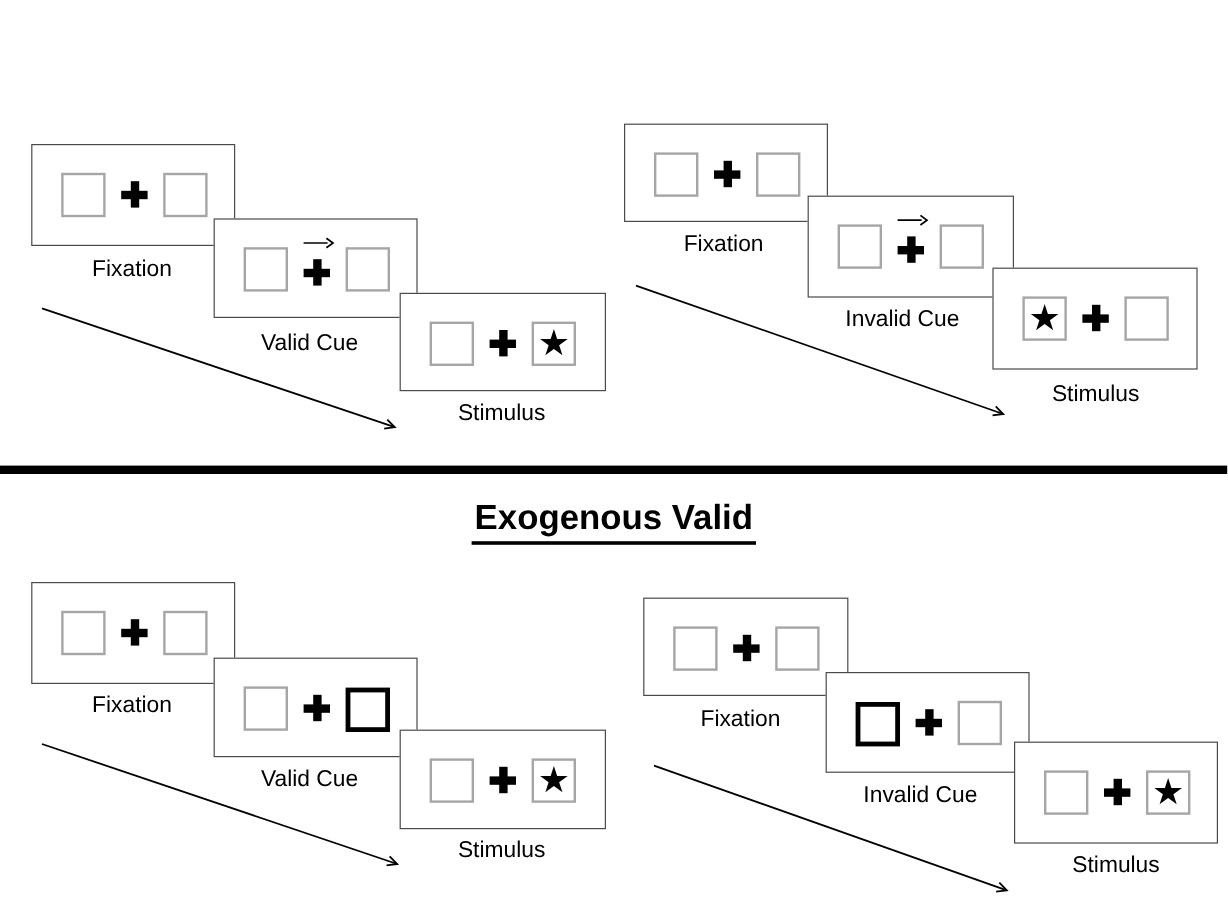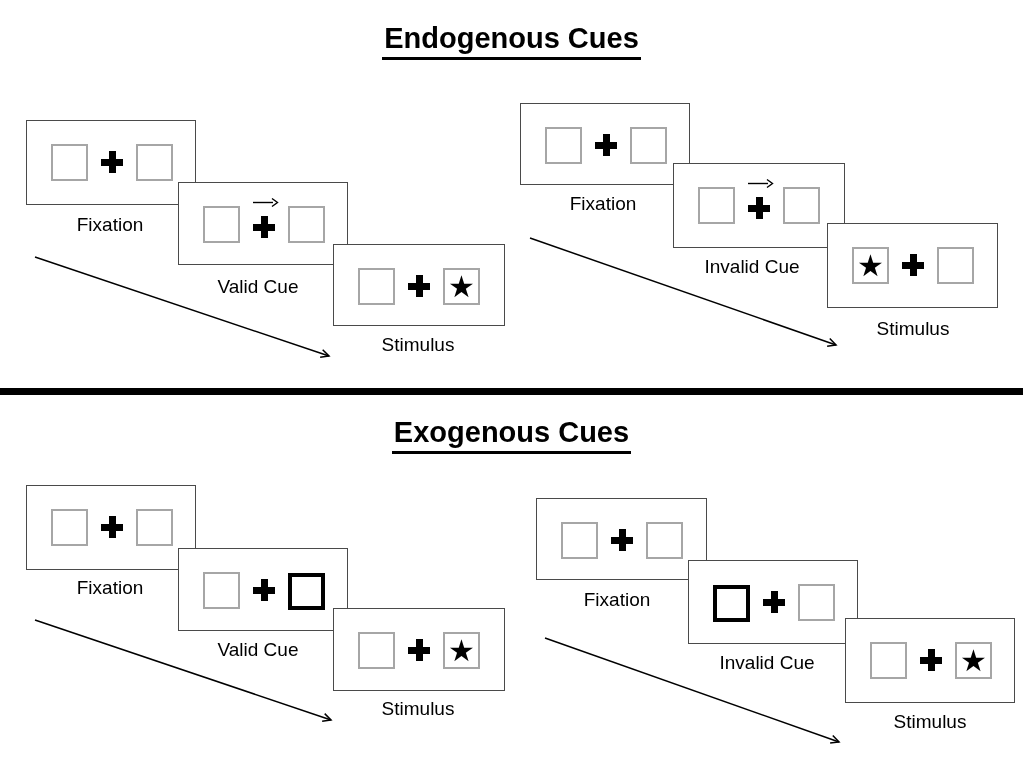--- a/index.html
+++ b/index.html
@@ -104,25 +104,22 @@
     left: 0; top: 0;
     pointer-events: none;
   }
   .z1 { z-index: 1; } .z2 { z-index: 2; } .z3 { z-index: 3; }
 </style>
 </head>
 <body>
 
 <div id="canvas">
 
-  <div class="title" style="top:22px">
-    <span>Endogenous Cues</span>
-  </div>
   <div class="title" style="top:416px">
-    <span>Exogenous Cues</span>
+    <span>Exogenous Valid</span>
   </div>
 
   <div class="divider"></div>
 
   <svg class="overlay" width="1023" height="767">
     <defs>
       <marker id="ah" markerWidth="14" markerHeight="14" refX="9" refY="5" orient="auto" markerUnits="userSpaceOnUse">
         <path d="M1,1 L9,5 L1,9" fill="none" stroke="#000" stroke-width="1.5"></path>
       </marker>
     </defs>

